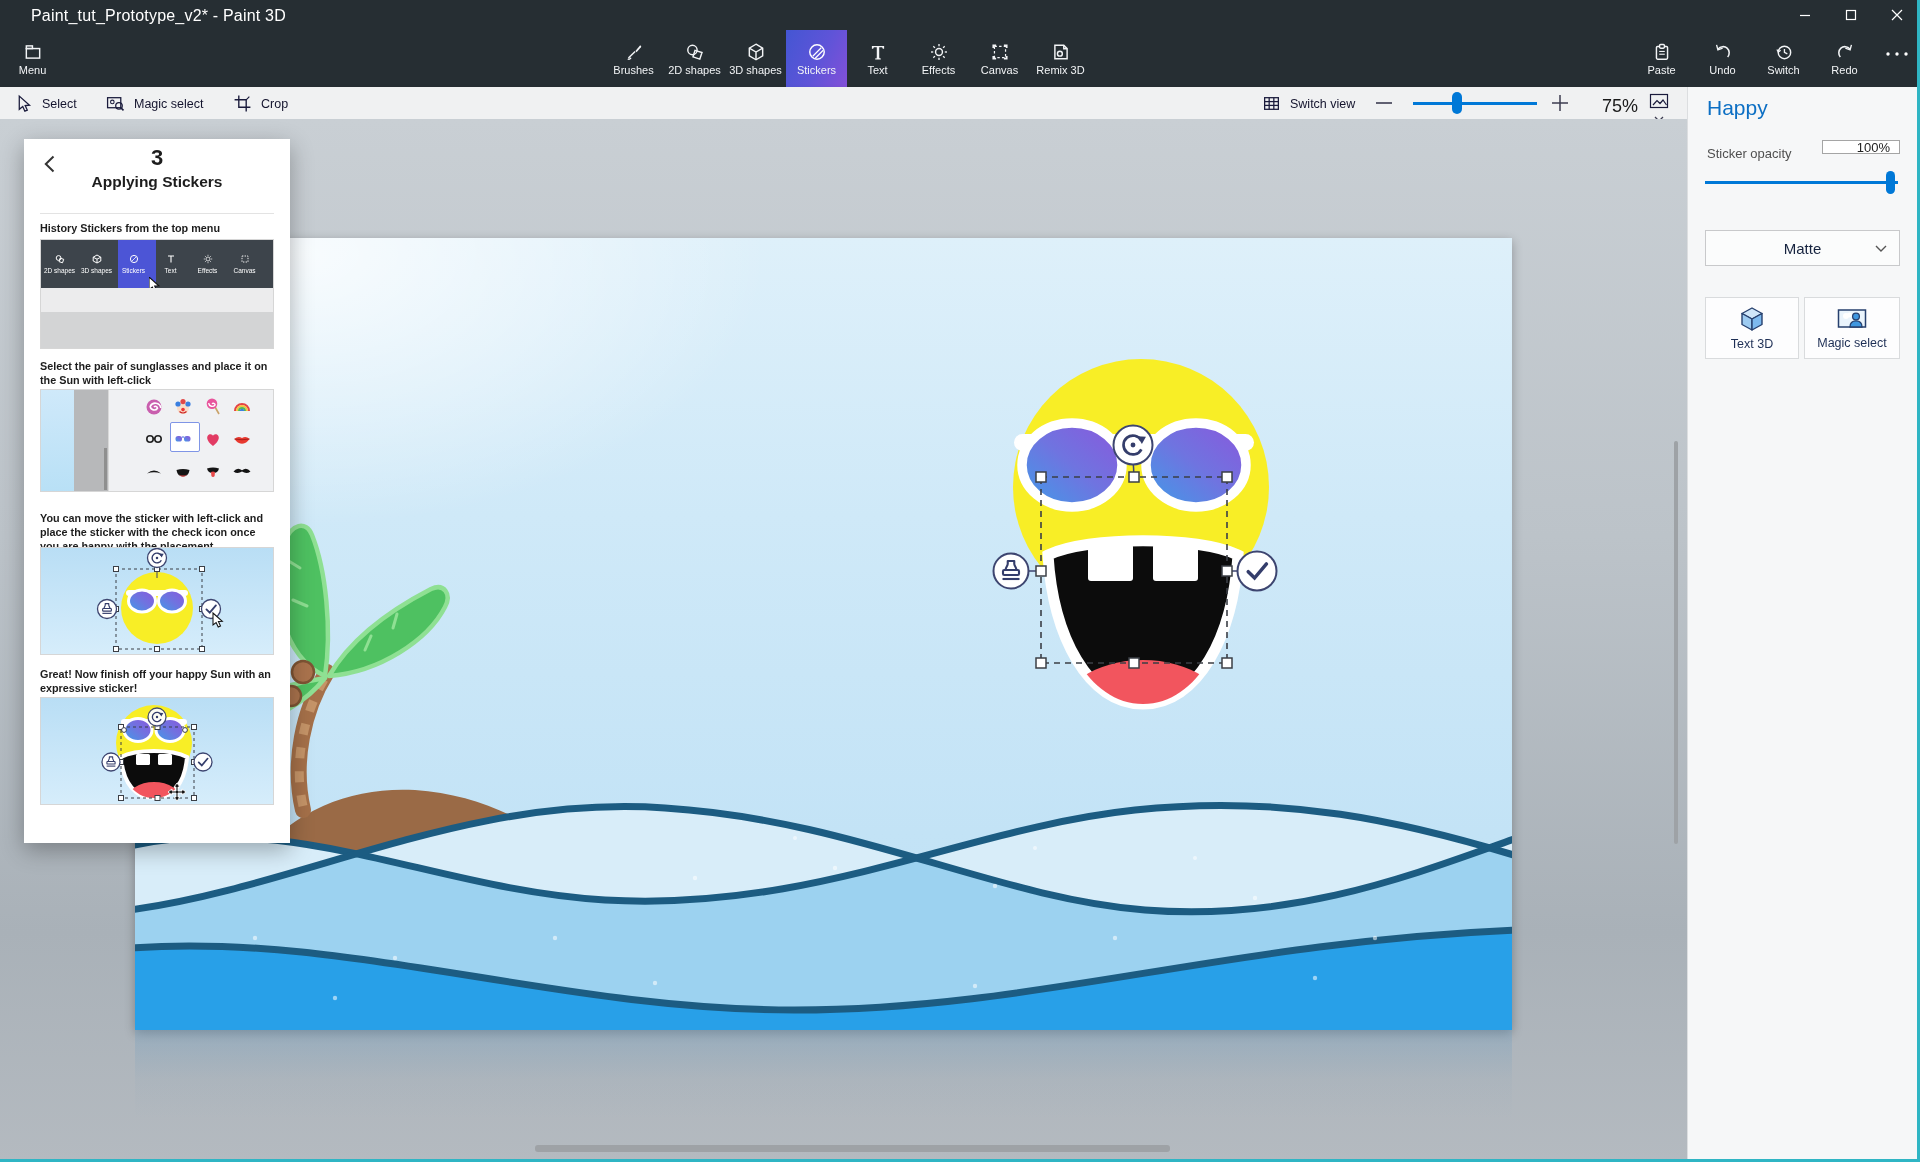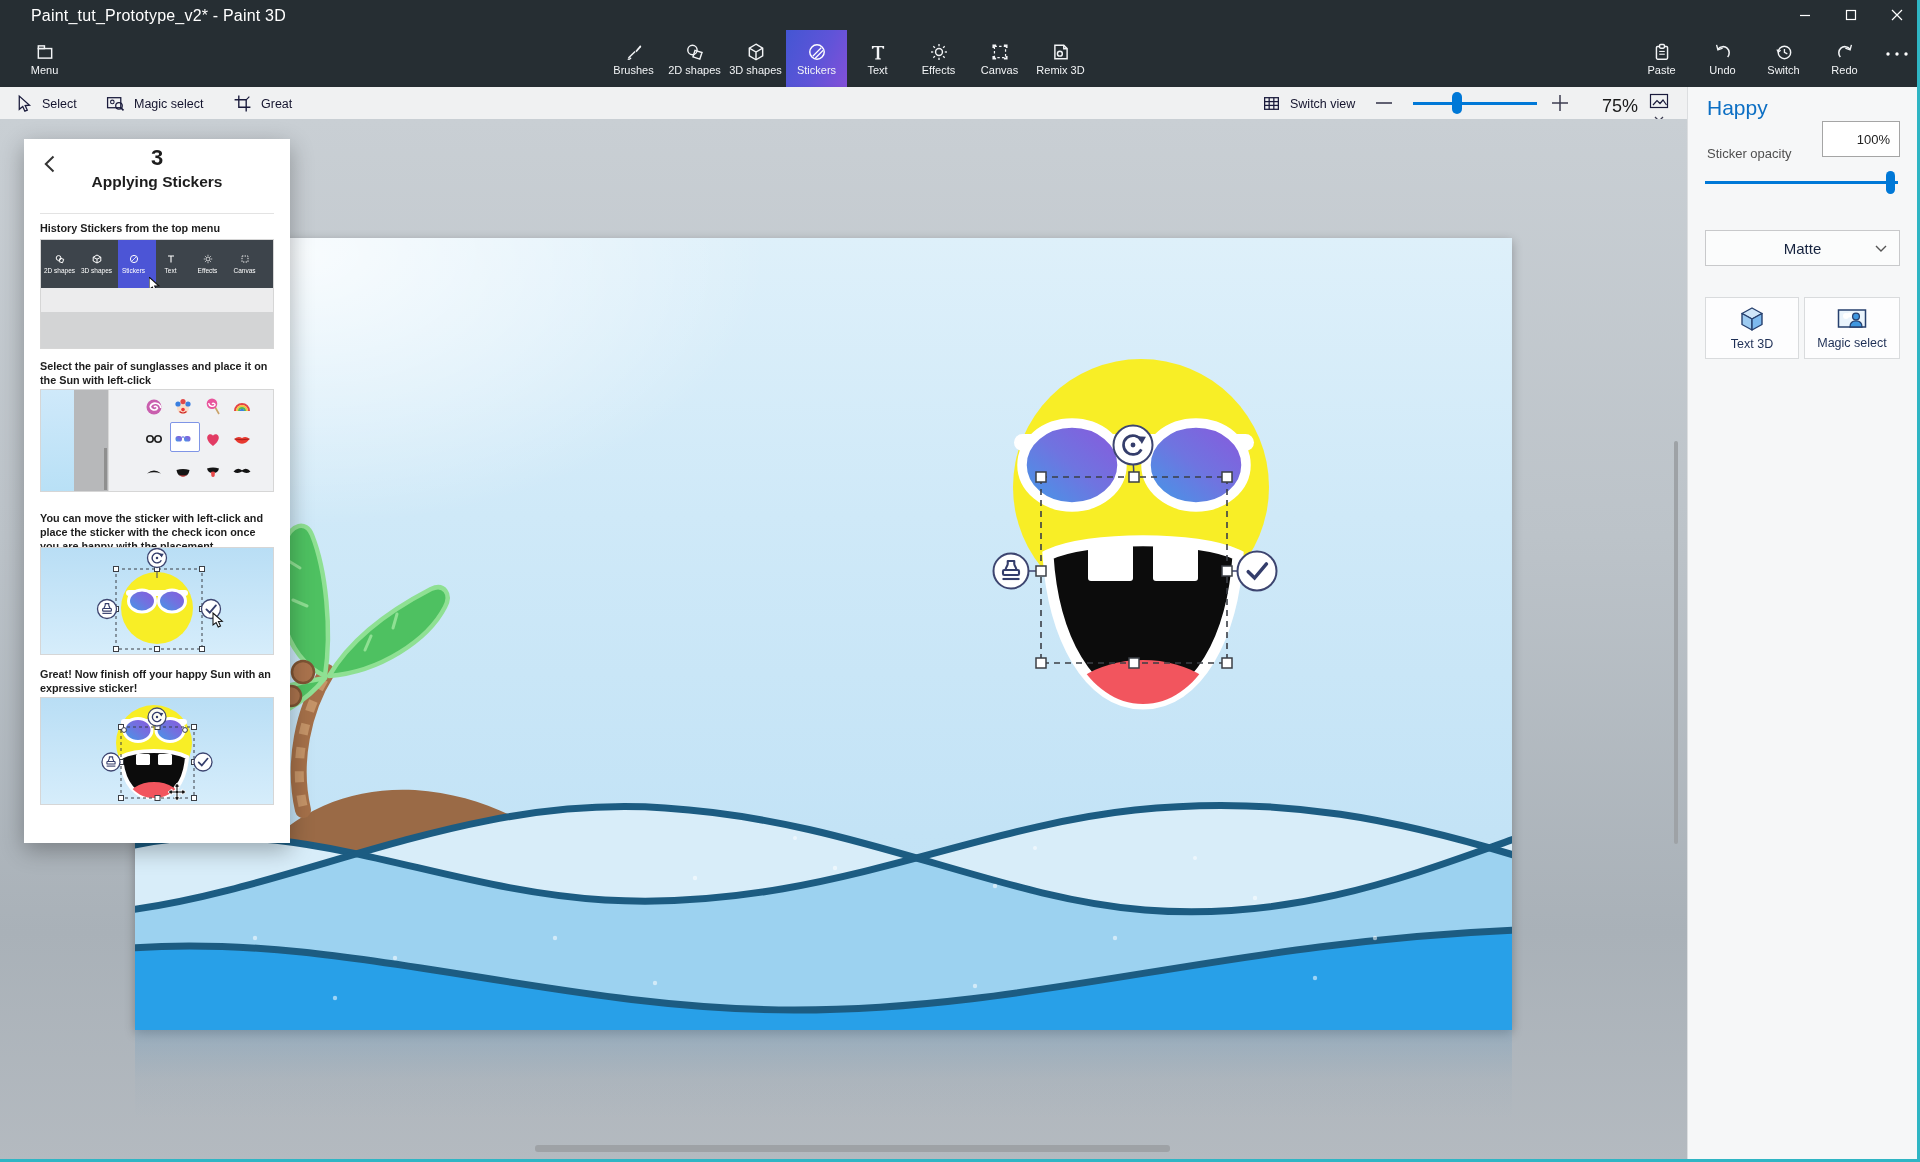--- a/index.html
+++ b/index.html
@@ -100,21 +100,21 @@
     <svg width="12" height="12" viewBox="0 0 12 12">
         <rect x="1.5" y="1.5" width="9" height="9" fill="none" stroke="#fff" stroke-width="1.2"></rect>
       </svg>
   </div>
   <div class="abs winbtn" style="left:1874px">
     <svg width="12" height="12" viewBox="0 0 12 12">
         <path d="M1,1 L11,11 M11,1 L1,11" stroke="#fff" stroke-width="1.2"></path>
       </svg>
   </div>
 
-  <div class="abs tab" style="left:14px;top:30px">
+  <div class="abs tab" style="left:2px;top:30px">
     <svg viewBox="0 0 18 18" fill="none" stroke="#f2f4f6" stroke-width="1.3">
       <rect x="3" y="3.5" width="5.5" height="2.4"></rect>
         <rect x="3" y="5.9" width="12" height="8.6"></rect>
     </svg>
     <span class="lbl">Menu</span>
   </div>
 
   <div class="abs tabrow" style="left:603px;top:30px">
     <div class="tab">
       <svg viewBox="0 0 18 18" fill="none" stroke="#f2f4f6" stroke-width="1.3">
@@ -240,21 +240,21 @@
       <circle cx="6" cy="7.5" r="1.7" stroke-width="1"></circle>
     </svg>
     <span>Magic select</span>
   </div>
   <div class="abs t2item" style="left:233px;top:94px">
     <svg viewBox="0 0 18 18" fill="none" stroke="#1a1b3c" stroke-width="1.3">
       <path d="M5.5,1.5 V12.5 H16.5"></path>
       <path d="M1.5,5.5 H12.5 V16.5"></path>
       <line x1="12.5" y1="5.5" x2="15.5" y2="2.5" stroke-width="1.1"></line>
     </svg>
-    <span>Great</span>
+    <span>Crop</span>
   </div>
 
   <div class="abs t2item" style="left:1262px;top:94px">
     <svg viewBox="0 0 18 18" fill="none" stroke="#1a1b3c" stroke-width="1.2">
       <rect x="2.5" y="3.5" width="13" height="11"></rect>
       <line x1="6.8" y1="3.5" x2="6.8" y2="14.5"></line>
         <line x1="11.2" y1="3.5" x2="11.2" y2="14.5"></line>
       <line x1="2.5" y1="7.2" x2="15.5" y2="7.2"></line>
         <line x1="2.5" y1="10.8" x2="15.5" y2="10.8"></line>
     </svg>
@@ -416,21 +416,21 @@
   </div>
 
   <div class="abs" style="left:135px;top:1030px;width:1377px;height:88px;background:linear-gradient(180deg,rgba(118,160,192,.40),rgba(140,165,185,.12) 55%,rgba(140,165,185,0))"></div>
 
   <div class="abs scrollbar" style="left:535px;top:1145px;width:635px;height:7px"></div>
   <div class="abs scrollbar" style="left:1674px;top:441px;width:4px;height:403px"></div>
 
   <div class="abs rpanel"></div>
   <div class="abs ptitle" style="left:1707px;top:96px">Happy</div>
   <div class="abs plabel" style="left:1707px;top:146px">Sticker opacity</div>
-  <div class="abs pinput" style="left:1822px;top:121px;width:78px;height:36px">100%</div>
+  <div class="abs pinput" style="left:1822px;top:140px;width:78px;height:14px">100%</div>
   <div class="abs" style="left:1705px;top:181px;width:193px;height:3px;background:#0078d7"></div>
   <div class="abs" style="left:1886px;top:171px;width:9px;height:23px;border-radius:4.5px;background:#0078d7"></div>
 
   <div class="abs dropdown" style="left:1705px;top:230px;width:193px;height:34px">
     <span>Matte</span>
     <svg width="12" height="7" viewBox="0 0 12 7" style="position:absolute;right:12px;top:14px">
         <polyline points="1,1 6,6 11,1" fill="none" stroke="#555" stroke-width="1.4"></polyline>
       </svg>
   </div>
 

